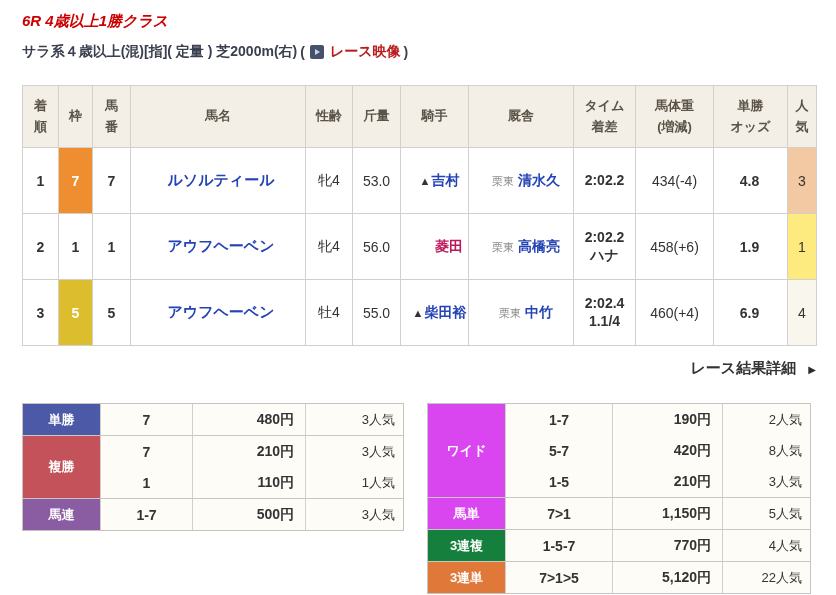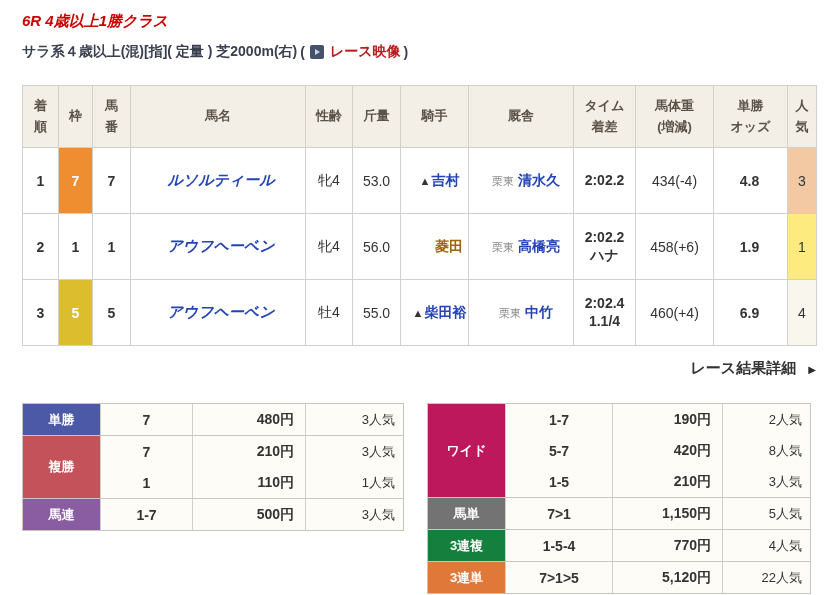--- a/index.html
+++ b/index.html
@@ -16,21 +16,21 @@
     border-left: 5px solid #c9d4e6; border-top: 3px solid transparent; border-bottom: 3px solid transparent; }
 
   table.results { border-collapse: collapse; table-layout: fixed; width: 794px; margin-top: 24px;
     border: 1px solid #c6c4bf; }
   table.results th { background: #f3efe6; color: #5b5348; font-size: 13px; font-weight: bold;
     border: 1px solid #d2d0cb; white-space: pre-line; line-height: 1.55; height: 62px; text-align: center; vertical-align: middle; }
   table.results td { border: 1px solid #d2d0cb; height: 66px; text-align: center; vertical-align: middle;
     font-size: 14px; color: #333; background: #fff; }
   td.rank-cell, td.number-cell { font-size: 15px; font-weight: bold; }
   td.frame-cell { font-size: 15px; font-weight: bold; }
-  td.horse-cell { text-align: left; padding-left: 6px; font-style: italic; }
+  td.horse-cell { text-align: left; padding-left: 6px; }
   td.horse-cell a { font-size: 15px; font-weight: bold; text-decoration: none; cursor: pointer; }
   td.jockey-cell, td.stable-cell { text-align: left; padding-left: 10px; }
   td.jockey-cell a, td.stable-cell a { font-size: 14px; font-weight: bold; text-decoration: none; cursor: pointer; }
   .jockey-mark { font-size: 11px; color: #333; margin-right: 1px; }
   .region { font-size: 11px; color: #8f8f8f; margin-right: 4px; font-weight: normal; }
   td.time-cell { font-size: 15px; font-weight: bold; white-space: pre-line; line-height: 1.25; }
   td.hweight-cell { color: #444; }
   td.odds-cell { font-size: 15px; font-weight: bold; text-align: right; padding-right: 2px; }
   td.pop-cell { font-size: 14px; }
 
@@ -139,21 +139,21 @@
       <tr>
         <td class="rank-cell">2</td>
         <td class="frame-cell" style="background: rgb(255, 255, 255); color: rgb(51, 51, 51);">1</td>
         <td class="number-cell">1</td>
         <td class="horse-cell">
           <a style="color: rgb(36, 67, 181);">アウフヘーベン</a>
         </td>
         <td>牝4</td>
         <td>56.0</td>
         <td class="jockey-cell">
-          <span class="jockey-mark"></span><a style="color: #a16207; margin-left: 18px;">菱田</a>
+          <span class="jockey-mark"></span><a style="color: #be185d; margin-left: 18px;">菱田</a>
         </td>
         <td class="stable-cell">
           <span class="region">栗東</span><a style="color: rgb(36, 67, 181);">高橋亮</a>
         </td>
         <td class="time-cell">2:02.2
 ハナ</td>
         <td class="hweight-cell">458(+6)</td>
         <td class="odds-cell">1.9</td>
         <td class="pop-cell" style="background: rgb(253, 235, 127);">1</td>
       </tr>
@@ -223,54 +223,54 @@
             <span class="pcombo">1-7</span>
             <span class="pamount">500円</span>
             <span class="ppop">3人気</span>
           </div>
         </div>
       </div>
     </div>
 
     <div class="ptable right">
       <div class="pgroup">
-        <div class="plabel" style="background: #be185d;">ワイド</div>
+        <div class="plabel" style="background: #d946ef;">ワイド</div>
         <div class="prows">
           <div class="prow">
             <span class="pcombo">1-7</span>
             <span class="pamount">190円</span>
             <span class="ppop">2人気</span>
           </div>
           <div class="prow">
             <span class="pcombo">5-7</span>
             <span class="pamount">420円</span>
             <span class="ppop">8人気</span>
           </div>
           <div class="prow">
             <span class="pcombo">1-5</span>
             <span class="pamount">210円</span>
             <span class="ppop">3人気</span>
           </div>
         </div>
       </div>
       <div class="pgroup">
-        <div class="plabel" style="background: #737373;">馬単</div>
+        <div class="plabel" style="background: #d946ef;">馬単</div>
         <div class="prows">
           <div class="prow">
             <span class="pcombo">7&gt;1</span>
             <span class="pamount">1,150円</span>
             <span class="ppop">5人気</span>
           </div>
         </div>
       </div>
       <div class="pgroup">
         <div class="plabel" style="background: #15803d;">3連複</div>
         <div class="prows">
           <div class="prow">
-            <span class="pcombo">1-5-4</span>
+            <span class="pcombo">1-5-7</span>
             <span class="pamount">770円</span>
             <span class="ppop">4人気</span>
           </div>
         </div>
       </div>
       <div class="pgroup">
         <div class="plabel" style="background: rgb(224, 120, 58);">3連単</div>
         <div class="prows">
           <div class="prow">
             <span class="pcombo">7&gt;1&gt;5</span>

